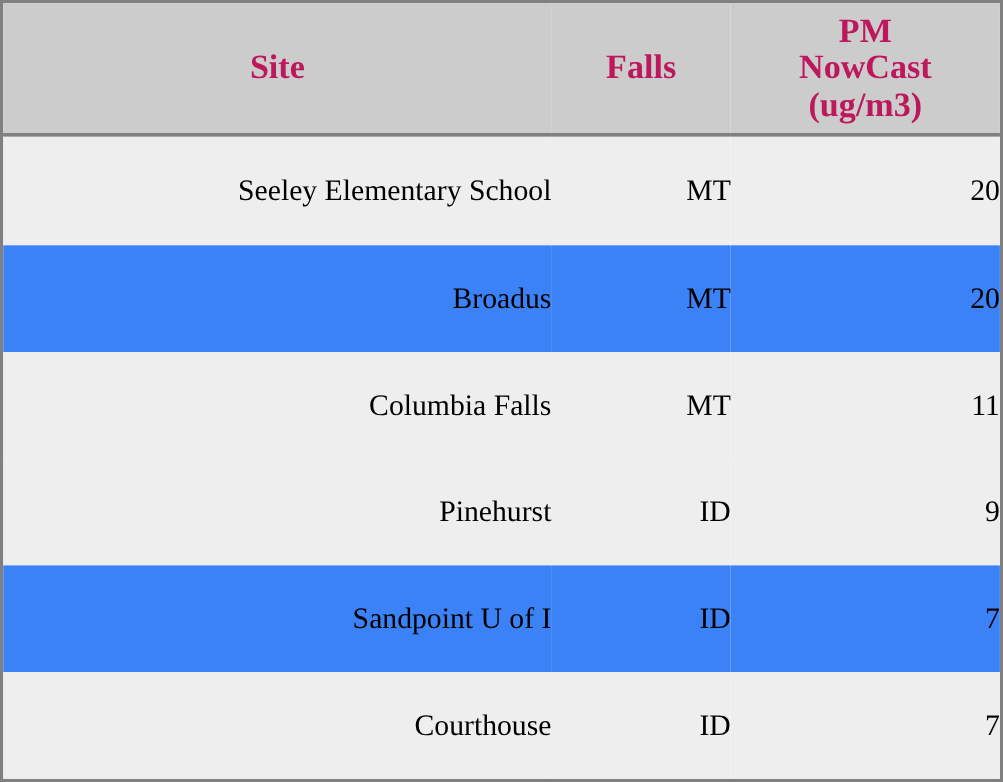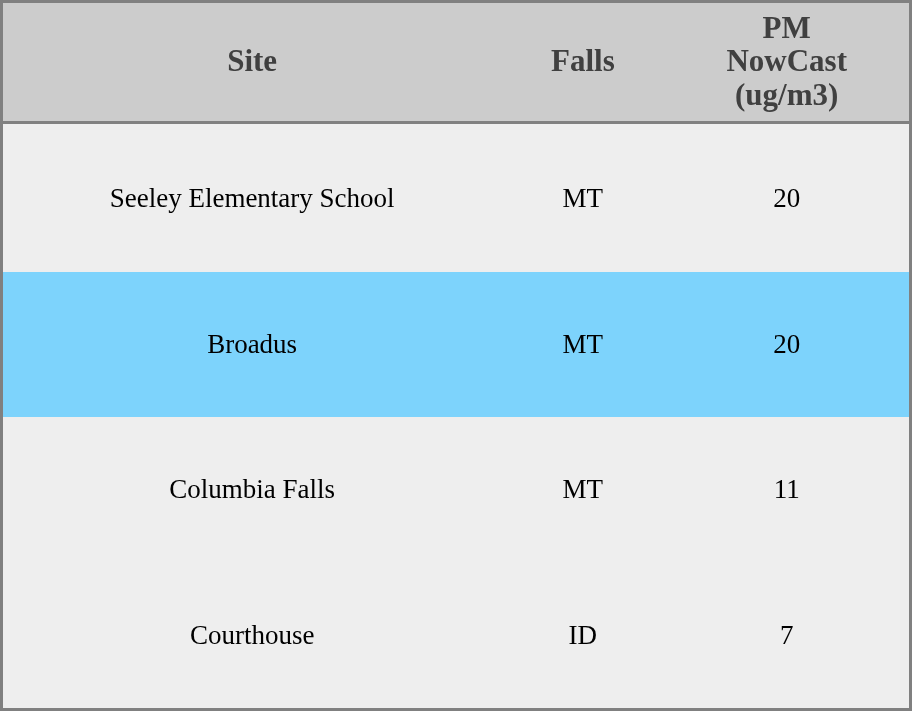--- a/index.html
+++ b/index.html
@@ -29,38 +29,38 @@
   col.col-site { width: 55%; }
   col.col-state { width: 18%; }
   col.col-value { width: 27%; }
 
   thead th {
     background: #cccccc;
     border-bottom: 3px solid #808080;
     font-family: "Liberation Serif", serif;
     font-weight: bold;
     font-size: 31px;
-    color: #404040;
+    color: #be185d;
     text-align: center;
     vertical-align: middle;
     padding: 8px 6px 10px 6px;
     line-height: 1.08;
   }
   tbody td {
     font-family: "Liberation Serif", serif;
     font-size: 27px;
     color: #000000;
-    text-align: center;
+    text-align: right;
     vertical-align: middle;
     height: 58px;
-    padding: 0 23px;
+    padding: 0 0;
     white-space: nowrap;
   }
   tbody tr.odd-row td { background: #eeeeee; }
-  tbody tr.even-row td { background: #7dd3fc; }
+  tbody tr.even-row td { background: #3b82f6; }
 </style>
 </head>
 <body>
 
 <div class="table-frame">
   <table class="aqi-table">
     <colgroup>
       <col class="col-site">
       <col class="col-state">
       <col class="col-value">
@@ -86,19 +86,29 @@
         <td>Broadus</td>
         <td>MT</td>
         <td>20</td>
       </tr>
       <tr class="odd-row">
         <td>Columbia Falls</td>
         <td>MT</td>
         <td>11</td>
       </tr>
       <tr class="odd-row">
+        <td>Pinehurst</td>
+        <td>ID</td>
+        <td>9</td>
+      </tr>
+      <tr class="even-row">
+        <td>Sandpoint U of I</td>
+        <td>ID</td>
+        <td>7</td>
+      </tr>
+      <tr class="odd-row">
         <td>Courthouse</td>
         <td>ID</td>
         <td>7</td>
       </tr>
     </tbody>
   </table>
 </div>
 
 </body></html>

